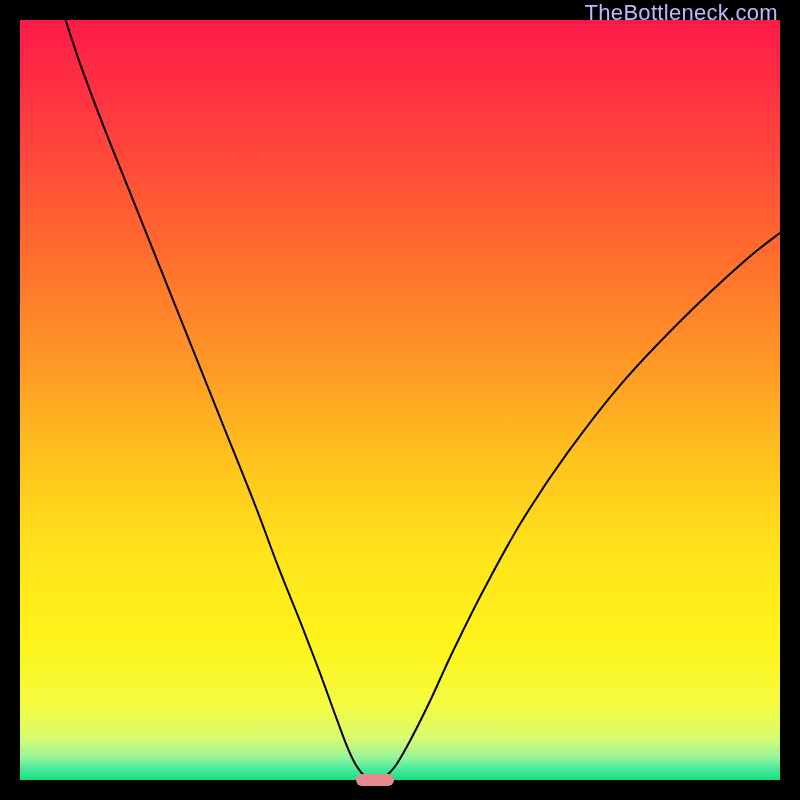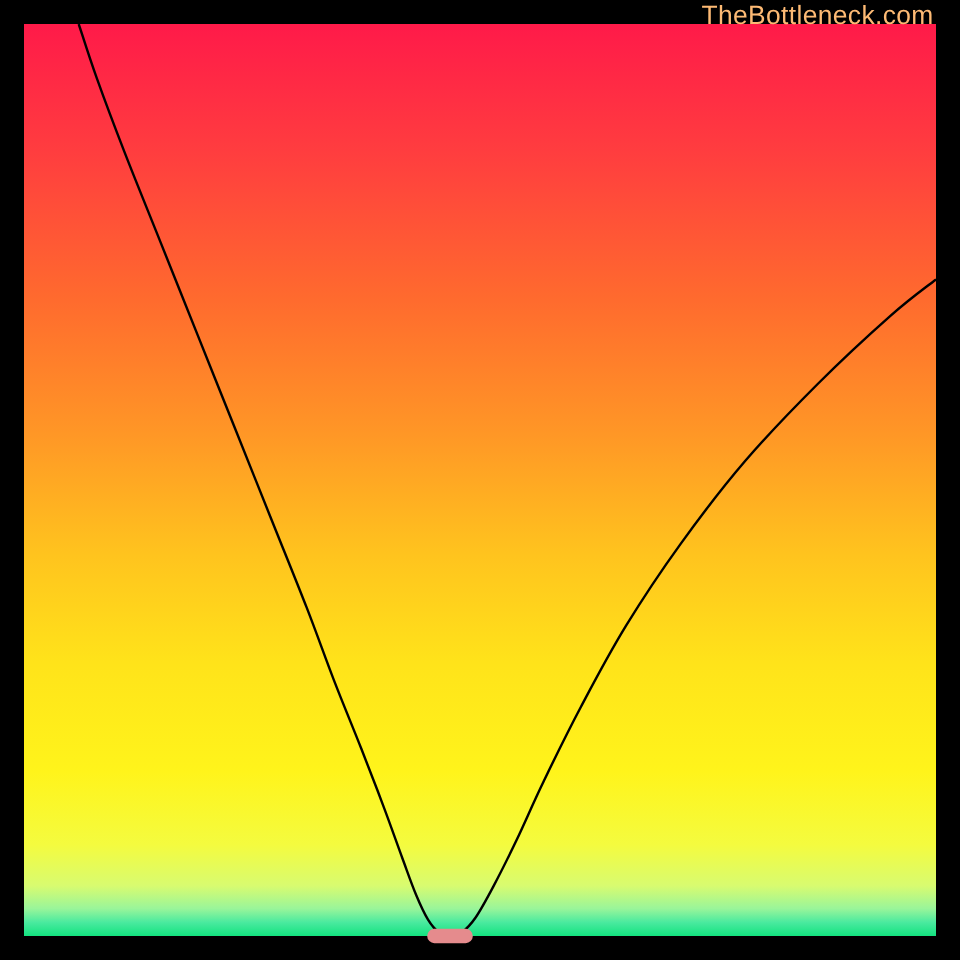--- a/index.html
+++ b/index.html
@@ -23,21 +23,21 @@
     position: absolute;
     left: 0;
     top: 0;
     width: 760px;
     height: 760px;
   }
   .watermark {
     position: absolute;
     top: 0px;
     right: 22px;
-    color: #fdba74;
+    color: #c4b5fd;
     font-size: 22px;
     font-weight: 500;
     letter-spacing: 0.3px;
     z-index: 10;
     font-family: Arial, sans-serif;
   }
   svg {
     display: block;
   }
   .marker {

